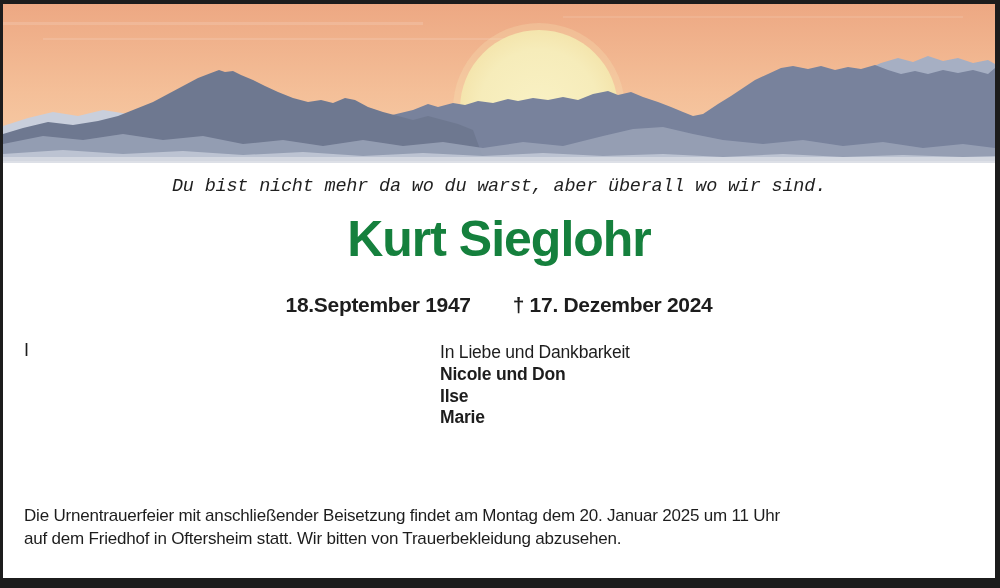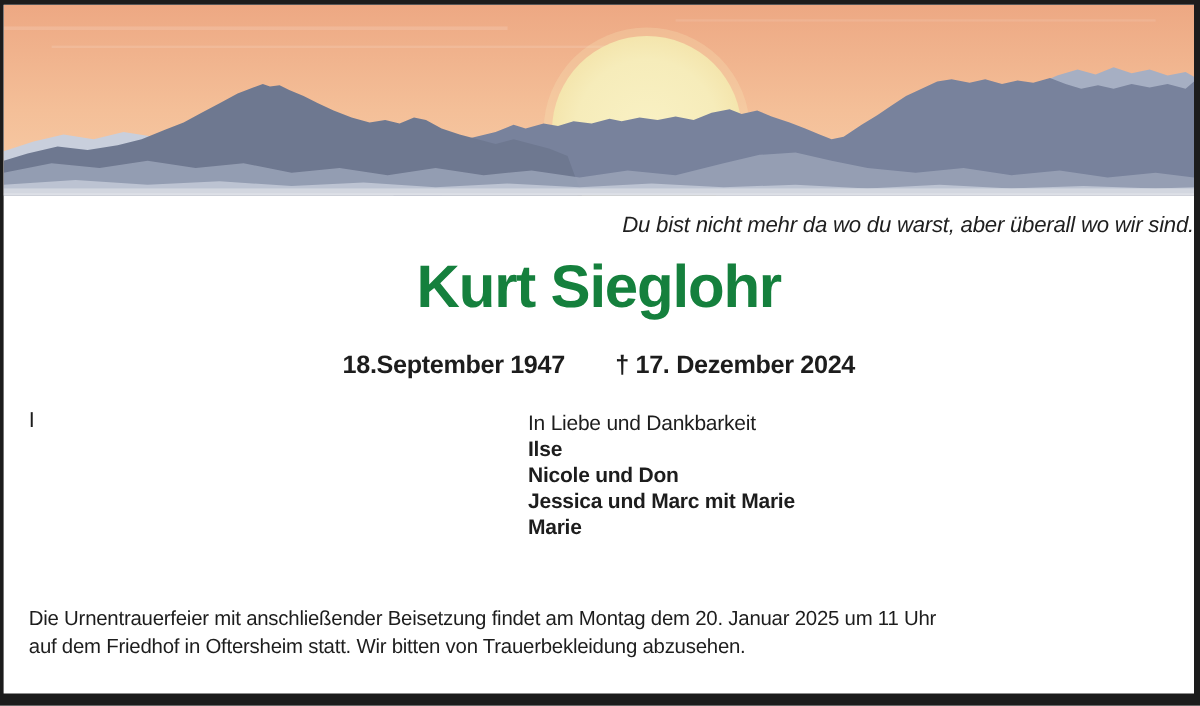--- a/index.html
+++ b/index.html
@@ -22,25 +22,26 @@
     top: 0; left: 0;
     width: 992px;
     height: 159px;
     display: block;
   }
 
   .quote {
     position: absolute;
     top: 172px; left: 0;
     width: 992px;
-    text-align: right;
+    text-align: center;
     font-style: italic;
     font-size: 18.5px;
     letter-spacing: -0.2px;
     color: #1f1f1f;
+    font-family: Liberation Mono, monospace;
   }
 
   .name {
     position: absolute;
     top: 207px; left: 0;
     width: 992px;
     text-align: center;
     font-size: 50px;
     font-weight: bold;
     letter-spacing: -1px;
@@ -139,23 +140,22 @@
   <div class="name">Kurt Sieglohr</div>
 
   <div class="dates">
     <span class="birth">18.September 1947</span><span class="death">† 17. Dezember 2024</span>
   </div>
 
   <div class="stray-mark">I</div>
 
   <div class="family">
     <div class="intro">In Liebe und Dankbarkeit</div>
+    <div class="mourner">Nicole und Don</div>
     <div class="mourner">Ilse</div>
-    <div class="mourner">Nicole und Don</div>
-    <div class="mourner">Jessica und Marc mit Marie</div>
     <div class="mourner">Marie</div>
   </div>
 
   <div class="funeral">
     <div>Die Urnentrauerfeier mit anschließender Beisetzung findet am Montag dem 20. Januar 2025 um 11 Uhr</div>
     <div>auf dem Friedhof in Oftersheim statt. Wir bitten von Trauerbekleidung abzusehen.</div>
   </div>
 
 </div>
 

